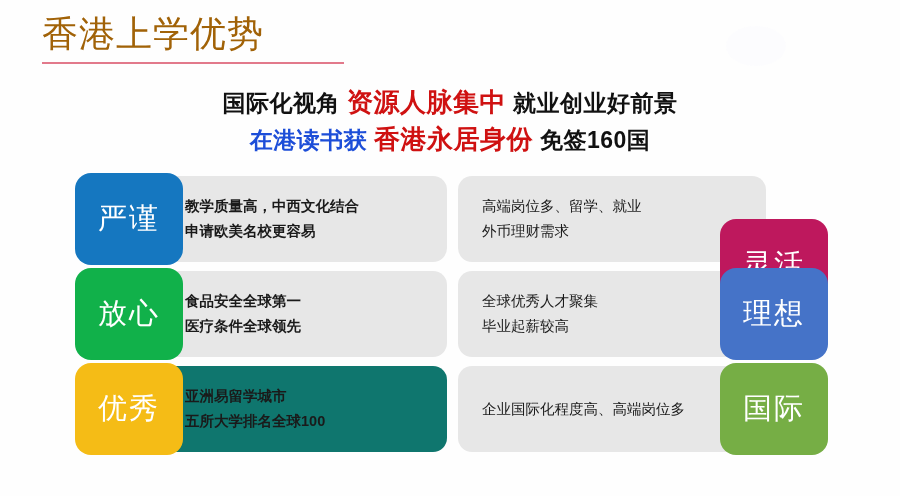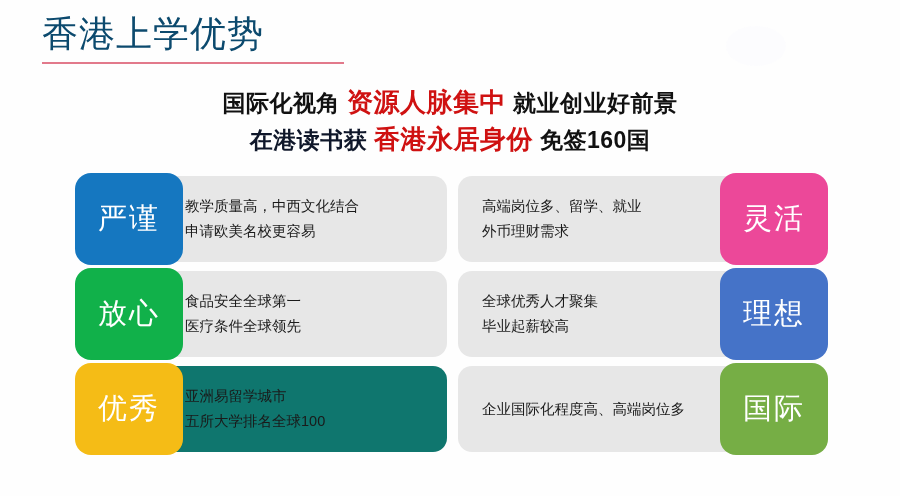--- a/index.html
+++ b/index.html
@@ -96,21 +96,21 @@
     position: absolute;
     top: 3px;
     height: 86px;
     background: #e7e7e7;
     border-radius: 14px;
     box-sizing: border-box;
     display: flex;
     flex-direction: column;
     justify-content: center;
   }
-  .half.left .panel  { left: 62px; right: 0; padding-left: 48px; padding-right: 4px; }
+  .half.left .panel  { left: 62px; right: 0; padding-left: 48px; padding-right: 4px; font-weight: bold; }
   .half.right .panel { left: 0; right: 62px; padding-left: 24px; padding-right: 48px; }
 
   .panel-line {
     font-size: 14.5px;
     line-height: 25px;
     color: #1a1a1a;
     white-space: nowrap;
   }
 
   .badge {
@@ -143,53 +143,53 @@
   }
 </style>
 </head>
 <body>
 
 <div class="slide">
 
   <div class="watermark"></div>
 
   <div class="title-block">
-    <div class="slide-title" style="color: #0c4a6e;">香港上学优势</div>
+    <div class="slide-title" style="color: #a16207;">香港上学优势</div>
     <div class="title-rule" style="background: rgb(226, 121, 139);"></div>
   </div>
 
   <div class="headline">
     <div class="headline-line first">
       <span class="hl-black" style="color: rgb(17, 17, 17);">国际化视角</span>
       <span class="hl-red" style="color: rgb(207, 17, 17);">资源人脉集中</span>
       <span class="hl-black" style="color: rgb(17, 17, 17);">就业创业好前景</span>
     </div>
     <div class="headline-line second">
-      <span class="hl-black" style="color: #0f172a;">在港读书获</span>
+      <span class="hl-black" style="color: #1d4ed8;">在港读书获</span>
       <span class="hl-red" style="color: rgb(207, 17, 17);">香港永居身份</span>
       <span class="hl-black" style="color: rgb(17, 17, 17);">免签160国</span>
     </div>
   </div>
 
   <div class="rows">
 
     <div class="row">
       <div class="half left">
         <div class="panel" style="background-color: rgb(231, 231, 231);">
           <div class="panel-line">教学质量高，中西文化结合</div>
           <div class="panel-line">申请欧美名校更容易</div>
         </div>
         <div class="badge" style="background-color: rgb(21, 119, 192);">严谨</div>
       </div>
       <div class="half right">
         <div class="panel" style="background-color: rgb(231, 231, 231);">
           <div class="panel-line">高端岗位多、留学、就业</div>
           <div class="panel-line">外币理财需求</div>
         </div>
-        <div class="badge" style="background-color: #ec4899;">灵活</div>
+        <div class="badge" style="background-color: #be185d; margin-top: 46px;">灵活</div>
       </div>
     </div>
 
     <div class="row">
       <div class="half left">
         <div class="panel" style="background-color: rgb(231, 231, 231);">
           <div class="panel-line">食品安全全球第一</div>
           <div class="panel-line">医疗条件全球领先</div>
         </div>
         <div class="badge" style="background-color: rgb(17, 177, 74);">放心</div>

